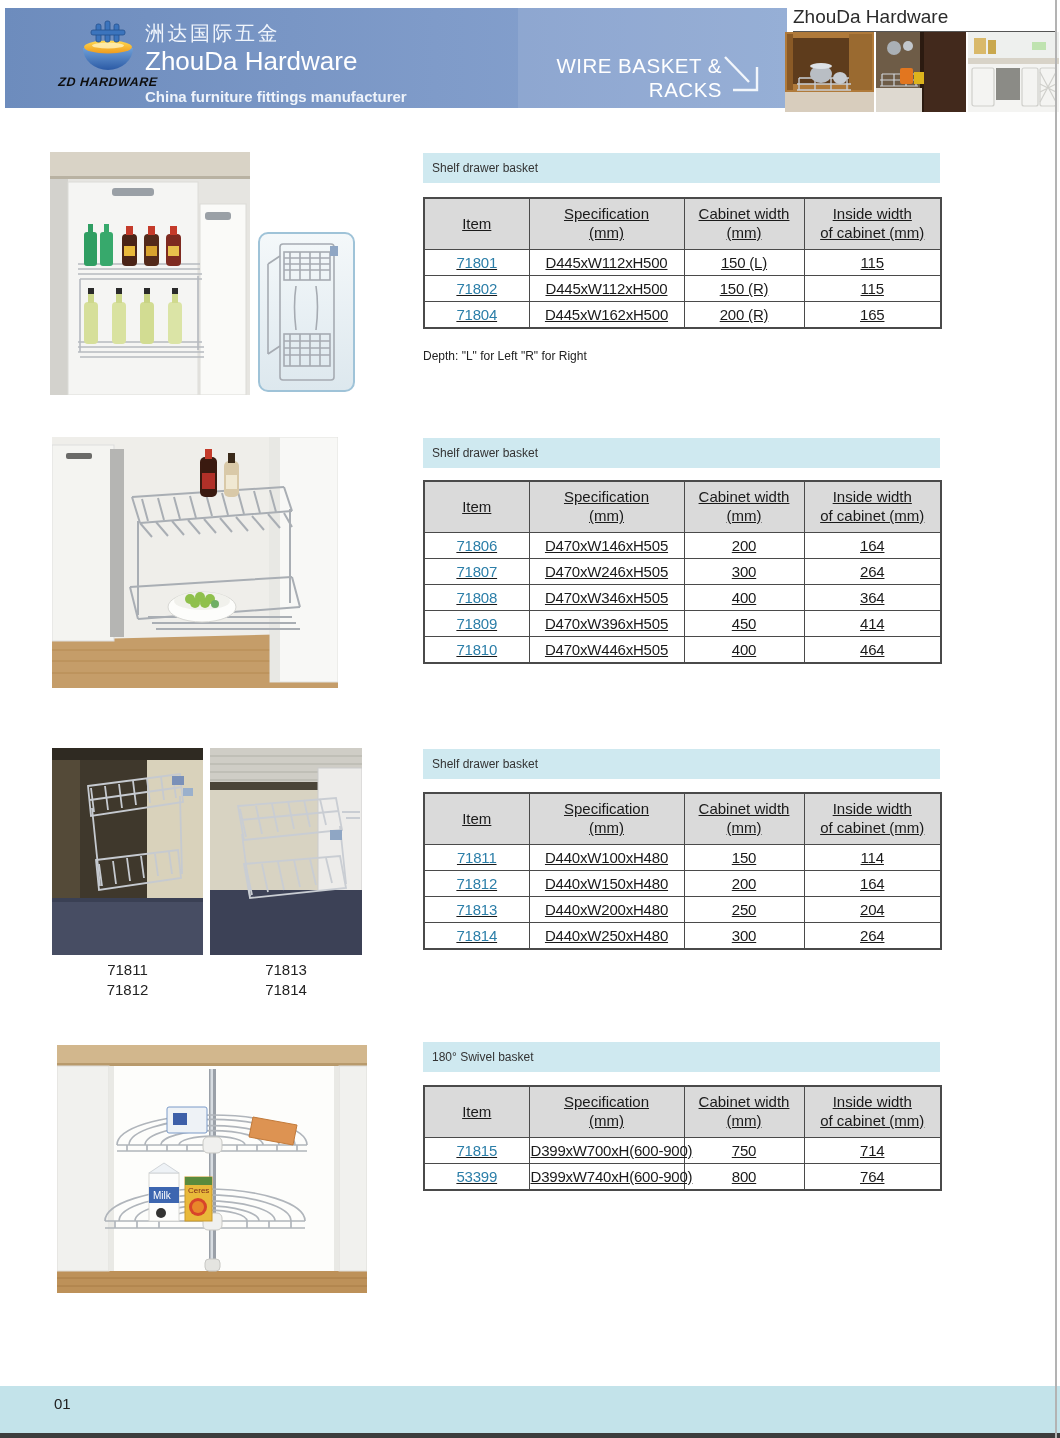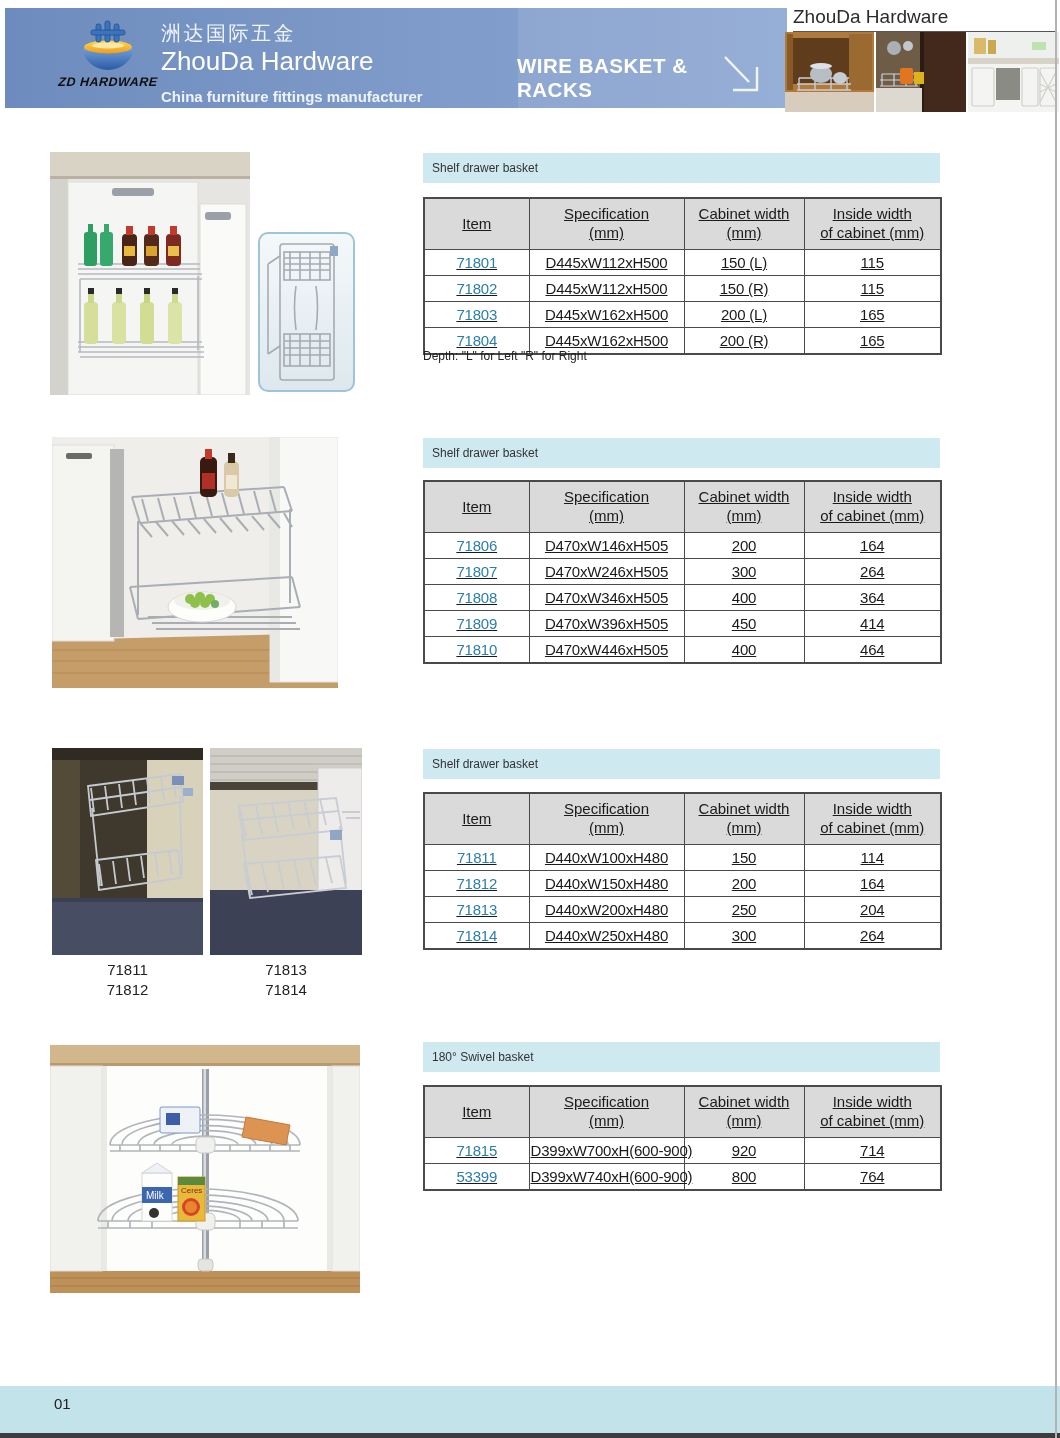--- a/index.html
+++ b/index.html
@@ -6,25 +6,25 @@
   body{width:1060px;height:1438px;position:relative;overflow:hidden;
        font-family:"Liberation Sans","DejaVu Sans",sans-serif;color:#1a1a1a;}
   .abs{position:absolute;}
   
   .header-band{left:5px;top:8px;width:782px;height:100px;
     background:linear-gradient(to right,#6d8cbd 0%,#7f9bc9 55%,#8ba6d2 100%);}
   .header-light{left:513px;top:0;width:269px;height:100px;background:rgba(255,255,255,0.10);}
   .logo-wrap{left:48px;top:12px;width:110px;text-align:center;}
   .logo-text{font-size:12.5px;font-weight:900;font-style:italic;color:#0d0d0d;
     letter-spacing:.5px;margin-top:1px;transform:skewX(-4deg);}
-  .brand{left:156px;top:14px;line-height:1.15;}
+  .brand{left:140px;top:14px;line-height:1.15;}
   .brand-cn{font-size:20px;color:#f0f5fc;letter-spacing:2.5px;}
   .brand-en{font-size:26px;color:#ffffff;margin-top:2px;}
   .brand-sub{font-size:15px;font-weight:700;color:#eef3fa;margin-top:11px;}
-  .series{left:512px;top:46px;width:205px;text-align:left;color:#fff;font-weight:bold;}
+  .series{left:512px;top:46px;width:205px;text-align:right;color:#fff;}
   .series-en{font-size:20.5px;letter-spacing:.5px;}
   .series-cn{font-size:15px;letter-spacing:7px;margin-top:5px;}
   .rp-title{left:793px;top:6px;width:264px;font-size:19px;color:#2b2b2b;
     padding-bottom:3px;border-bottom:1px solid #555;}
   .miniph{top:32px;height:80px;}
   
   .sec-title{width:517px;height:30px;background:#cfe9f0;color:#333;
     font-size:12px;line-height:30px;padding-left:9px;box-sizing:border-box;}
   table.ptable{border-collapse:collapse;border:2px solid #4a4a4a;width:517px;table-layout:fixed;text-decoration:underline;}
   .ptable th{background:#dadada;border:1px solid #4a4a4a;height:48px;font-weight:400;
@@ -240,26 +240,20 @@
     <td>150 (L)</td>
     <td>115</td>
   </tr>
   <tr>
     <td class="item">71802</td>
     <td>D445xW112xH500</td>
     <td>150 (R)</td>
     <td>115</td>
   </tr>
   <tr>
-    <td class="item">71803</td>
-    <td>D445xW162xH500</td>
-    <td>200 (L)</td>
-    <td>165</td>
-  </tr>
-  <tr>
     <td class="item">71804</td>
     <td>D445xW162xH500</td>
     <td>200 (R)</td>
     <td>165</td>
   </tr>
 </tbody>
   </table>
 <div class="abs note" style="left:423px;top:349px">Depth: "L" for Left "R" for Right</div>
 
 <div class="abs photo" style="left:52px;top:437px;width:286px;height:251px">
@@ -444,21 +438,21 @@
   </tr>
   <tr>
     <td class="item">71814</td>
     <td>D440xW250xH480</td>
     <td>300</td>
     <td>264</td>
   </tr>
 </tbody>
   </table>
 
-<div class="abs photo" style="left:50px;top:1045px;width:310px;height:248px">
+<div class="abs photo" style="left:57px;top:1045px;width:310px;height:248px">
   <svg width="310" height="248" viewBox="0 0 310 248">
     <rect width="310" height="248" fill="#fcfcfa"></rect>
     <rect width="310" height="20" fill="#d2b78d"></rect>
       <rect y="18" width="310" height="3" fill="#b89a6c"></rect>
     <rect y="226" width="310" height="22" fill="#bd9159"></rect>
     <g stroke="#a87c46" stroke-width="1">
         <path d="M0 233 H310 M0 241 H310"></path>
       </g>
     <rect y="21" width="52" height="205" fill="#f1f1ee" stroke="#dddcd8"></rect>
     <rect x="282" y="21" width="28" height="205" fill="#f1f1ee" stroke="#dddcd8"></rect>
@@ -530,21 +524,21 @@
     <th>Specification
 (mm)</th>
     <th>Cabinet width
 (mm)</th>
     <th>Inside width
 of cabinet (mm)</th>
   </tr>
   <tr>
     <td class="item">71815</td>
     <td>D399xW700xH(600-900)</td>
-    <td>920</td>
+    <td>750</td>
     <td>714</td>
   </tr>
   <tr>
     <td class="item">53399</td>
     <td>D399xW740xH(600-900)</td>
     <td>800</td>
     <td>764</td>
   </tr>
 </tbody>
   </table>

